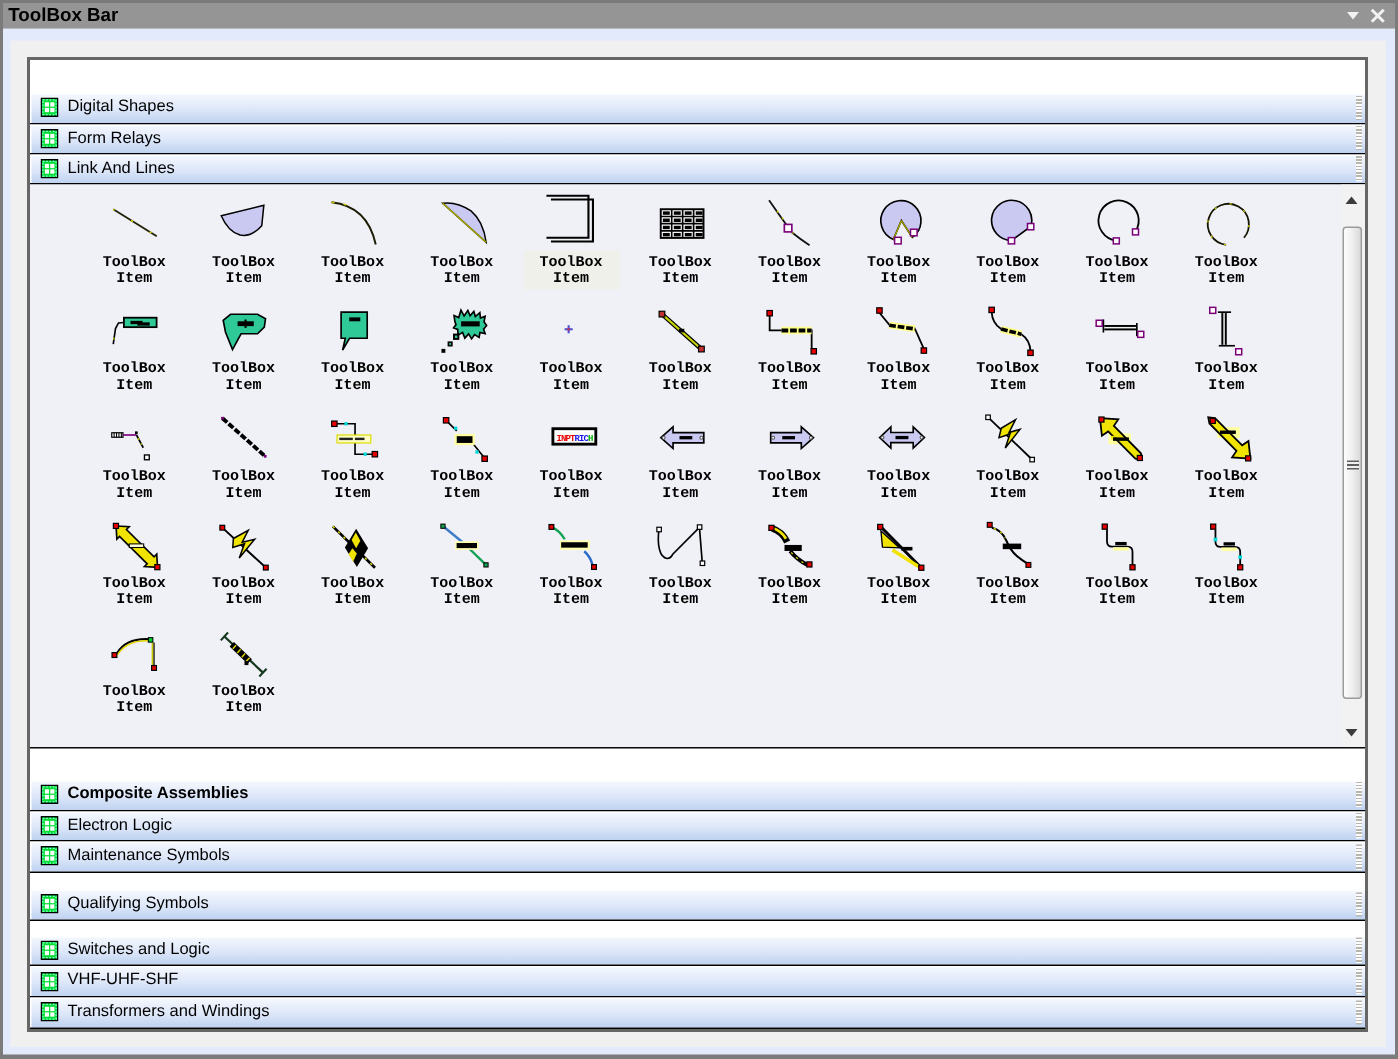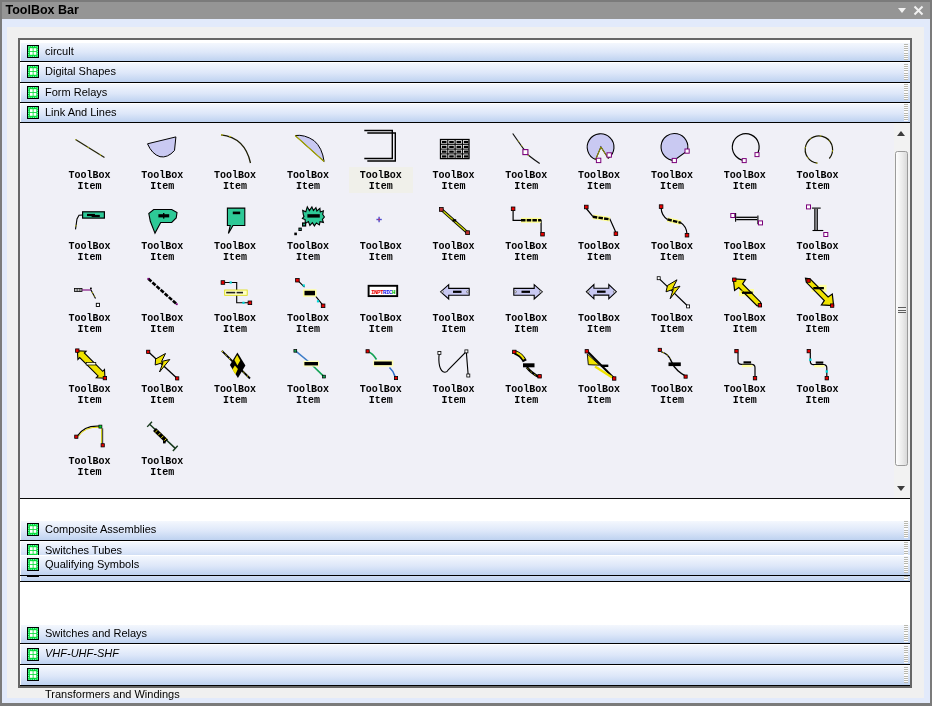--- a/index.html
+++ b/index.html
@@ -1,32 +1,20 @@
 <!DOCTYPE html>
 <html><head><meta charset="utf-8"><style>html,body{margin:0;padding:0;}body{width:932px;height:706px;position:relative;overflow:hidden;font-family:"Liberation Sans",sans-serif;background:#7b7b7b;}.titlebar{position:absolute;left:2px;top:2px;right:2px;height:16.5px;background:#959595;color:#000;font-size:12.5px;font-weight:bold;line-height:16px;padding-left:3.5px;box-sizing:border-box;}.tbtn{position:absolute;top:0;height:16.5px;color:#f2f2f2;}.client{position:absolute;left:2px;top:18.5px;right:2px;bottom:3px;background:#e2eafb;}.inner{position:absolute;left:5px;top:8.5px;right:6px;bottom:5px;background:#f0f0f0;}.panel{position:absolute;left:16px;top:19.5px;width:890px;height:646px;border:2px solid #666;background:#fff;}.bar{position:absolute;left:0;width:890px;background:linear-gradient(#f6f9fe,#dde7f9 55%,#bed2f0);border-bottom:1px solid #000;box-shadow:inset 1px 1px 0 #fff;}.bar .lbl{position:absolute;left:25px;top:0;font-size:11px;color:#000;}.grip{position:absolute;right:2.2px;top:1.5px;bottom:1.5px;width:3.4px;background:repeating-linear-gradient(#b7b7af 0,#b7b7af 1px,#fdfdfd 1px,#fdfdfd 2.15px);}.gicon{position:absolute;left:7px;top:3.2px;}.grid{position:absolute;left:0;top:83.2px;width:890px;height:374.4px;background:#f0f0f7;border-bottom:1.4px solid #0a0a0a;}.cell{position:absolute;width:72.8px;height:71.5px;}.ic{position:absolute;overflow:visible;}.clbl{position:absolute;left:0;top:46.4px;width:100%;text-align:center;font-family:"Liberation Mono",monospace;font-size:10px;line-height:11.2px;font-weight:bold;color:#000;}.hl{position:absolute;background:#f0f0ea;}.sbar{position:absolute;left:873.5px;top:0;width:16.5px;height:374.4px;background:#f2f2f2;}.sthumb{position:absolute;left:1.5px;top:27.8px;width:12.6px;height:315px;border:1px solid #9b9b9b;border-radius:2.5px;background:linear-gradient(90deg,#fdfdfd,#ededed 55%,#d9d9d9);box-sizing:border-box;}.sgrip{position:absolute;left:2.4px;top:155.2px;width:7.2px;height:6px;background:repeating-linear-gradient(#5e5e5e 0,#5e5e5e 1px,#efefef 1px,#efefef 2.6px);}.uarr{position:absolute;left:3.8px;top:7.8px;width:0;height:0;border-left:4.5px solid transparent;border-right:4.5px solid transparent;border-bottom:5px solid #3c3c3c;}.darr{position:absolute;left:3.8px;top:362.5px;width:0;height:0;border-left:4.5px solid transparent;border-right:4.5px solid transparent;border-top:5px solid #3c3c3c;}</style></head><body>
 <div class="titlebar">ToolBox Bar<div class="tbtn" style="right:22px;width:10px;">
       <div style="position:absolute;top:6px;left:0;width:0;height:0;border-left:4.5px solid transparent;border-right:4.5px solid transparent;border-top:5px solid #f2f2f2;"></div>
     </div><div class="tbtn" style="right:5px;width:12px;font-size:13px;font-weight:bold;line-height:15px;"><svg width="11" height="11" viewBox="0 0 11 11" style="margin-top:3px">
         <path d="M1.5,1.5 L9.5,9.5 M9.5,1.5 L1.5,9.5" stroke="#f2f2f2" stroke-width="2"></path>
       </svg></div></div>
 <div class="client">
     <div class="inner"></div>
     <div class="panel">
-      <div class="bar" style="top:2.0px;height:19.3px;">
-        <svg class="gicon" width="12" height="13" viewBox="0 0 12 13">
-          <rect x="0.5" y="0.5" width="11" height="12" fill="#00dc32" stroke="#000" stroke-width="1"></rect>
-          <rect x="1.6" y="1.6" width="8.8" height="9.8" fill="none" stroke="#8cf8dc" stroke-width="0.9" stroke-dasharray="1.1 1.1"></rect>
-          <rect x="2.9" y="3.2" width="2.8" height="2.9" fill="#fff"></rect>
-          <rect x="6.5" y="3.2" width="2.8" height="2.9" fill="#fff"></rect>
-          <rect x="2.9" y="6.9" width="2.8" height="2.9" fill="#fff"></rect>
-          <rect x="6.5" y="6.9" width="2.8" height="2.9" fill="#fff"></rect>
-        </svg>
-        <div class="lbl" style="line-height:19.3px;">circult</div>
-        <div class="grip"></div>
-      </div>
       <div class="bar" style="top:22.3px;height:19.3px;">
         <svg class="gicon" width="12" height="13" viewBox="0 0 12 13">
           <rect x="0.5" y="0.5" width="11" height="12" fill="#00dc32" stroke="#000" stroke-width="1"></rect>
           <rect x="1.6" y="1.6" width="8.8" height="9.8" fill="none" stroke="#8cf8dc" stroke-width="0.9" stroke-dasharray="1.1 1.1"></rect>
           <rect x="2.9" y="3.2" width="2.8" height="2.9" fill="#fff"></rect>
           <rect x="6.5" y="3.2" width="2.8" height="2.9" fill="#fff"></rect>
           <rect x="2.9" y="6.9" width="2.8" height="2.9" fill="#fff"></rect>
           <rect x="6.5" y="6.9" width="2.8" height="2.9" fill="#fff"></rect>
         </svg>
         <div class="lbl" style="line-height:19.3px;">Digital Shapes</div>
@@ -616,88 +604,88 @@
       </div>
       <div class="bar" style="top:479.77px;height:19.77px;">
         <svg class="gicon" width="12" height="13" viewBox="0 0 12 13">
           <rect x="0.5" y="0.5" width="11" height="12" fill="#00dc32" stroke="#000" stroke-width="1"></rect>
           <rect x="1.6" y="1.6" width="8.8" height="9.8" fill="none" stroke="#8cf8dc" stroke-width="0.9" stroke-dasharray="1.1 1.1"></rect>
           <rect x="2.9" y="3.2" width="2.8" height="2.9" fill="#fff"></rect>
           <rect x="6.5" y="3.2" width="2.8" height="2.9" fill="#fff"></rect>
           <rect x="2.9" y="6.9" width="2.8" height="2.9" fill="#fff"></rect>
           <rect x="6.5" y="6.9" width="2.8" height="2.9" fill="#fff"></rect>
         </svg>
-        <div class="lbl" style="line-height:19.77px;">Composite Assemblies</div>
+        <div class="lbl" style="line-height:19.77px;font-weight:bold;">Composite Assemblies</div>
         <div class="grip"></div>
       </div>
       <div class="bar" style="top:500.54px;height:19.77px;">
         <svg class="gicon" width="12" height="13" viewBox="0 0 12 13">
           <rect x="0.5" y="0.5" width="11" height="12" fill="#00dc32" stroke="#000" stroke-width="1"></rect>
           <rect x="1.6" y="1.6" width="8.8" height="9.8" fill="none" stroke="#8cf8dc" stroke-width="0.9" stroke-dasharray="1.1 1.1"></rect>
           <rect x="2.9" y="3.2" width="2.8" height="2.9" fill="#fff"></rect>
           <rect x="6.5" y="3.2" width="2.8" height="2.9" fill="#fff"></rect>
           <rect x="2.9" y="6.9" width="2.8" height="2.9" fill="#fff"></rect>
           <rect x="6.5" y="6.9" width="2.8" height="2.9" fill="#fff"></rect>
         </svg>
-        <div class="lbl" style="line-height:19.77px;">Switches Tubes</div>
+        <div class="lbl" style="line-height:19.77px;">Electron Logic</div>
         <div class="grip"></div>
       </div>
       <div class="bar" style="top:521.31px;height:19.77px;">
         <svg class="gicon" width="12" height="13" viewBox="0 0 12 13">
           <rect x="0.5" y="0.5" width="11" height="12" fill="#00dc32" stroke="#000" stroke-width="1"></rect>
           <rect x="1.6" y="1.6" width="8.8" height="9.8" fill="none" stroke="#8cf8dc" stroke-width="0.9" stroke-dasharray="1.1 1.1"></rect>
           <rect x="2.9" y="3.2" width="2.8" height="2.9" fill="#fff"></rect>
           <rect x="6.5" y="3.2" width="2.8" height="2.9" fill="#fff"></rect>
           <rect x="2.9" y="6.9" width="2.8" height="2.9" fill="#fff"></rect>
           <rect x="6.5" y="6.9" width="2.8" height="2.9" fill="#fff"></rect>
         </svg>
         <div class="lbl" style="line-height:19.77px;">Maintenance Symbols</div>
         <div class="grip"></div>
       </div>
-      <div class="bar" style="top:515px;height:19.77px;">
+      <div class="bar" style="top:553px;height:19.77px;">
         <svg class="gicon" width="12" height="13" viewBox="0 0 12 13">
           <rect x="0.5" y="0.5" width="11" height="12" fill="#00dc32" stroke="#000" stroke-width="1"></rect>
           <rect x="1.6" y="1.6" width="8.8" height="9.8" fill="none" stroke="#8cf8dc" stroke-width="0.9" stroke-dasharray="1.1 1.1"></rect>
           <rect x="2.9" y="3.2" width="2.8" height="2.9" fill="#fff"></rect>
           <rect x="6.5" y="3.2" width="2.8" height="2.9" fill="#fff"></rect>
           <rect x="2.9" y="6.9" width="2.8" height="2.9" fill="#fff"></rect>
           <rect x="6.5" y="6.9" width="2.8" height="2.9" fill="#fff"></rect>
         </svg>
         <div class="lbl" style="line-height:19.77px;">Qualifying Symbols</div>
         <div class="grip"></div>
       </div>
       <div class="bar" style="top:583.62px;height:19.77px;">
         <svg class="gicon" width="12" height="13" viewBox="0 0 12 13">
           <rect x="0.5" y="0.5" width="11" height="12" fill="#00dc32" stroke="#000" stroke-width="1"></rect>
           <rect x="1.6" y="1.6" width="8.8" height="9.8" fill="none" stroke="#8cf8dc" stroke-width="0.9" stroke-dasharray="1.1 1.1"></rect>
           <rect x="2.9" y="3.2" width="2.8" height="2.9" fill="#fff"></rect>
           <rect x="6.5" y="3.2" width="2.8" height="2.9" fill="#fff"></rect>
           <rect x="2.9" y="6.9" width="2.8" height="2.9" fill="#fff"></rect>
           <rect x="6.5" y="6.9" width="2.8" height="2.9" fill="#fff"></rect>
         </svg>
-        <div class="lbl" style="line-height:19.77px;">Switches and Relays</div>
+        <div class="lbl" style="line-height:19.77px;">Switches and Logic</div>
         <div class="grip"></div>
       </div>
       <div class="bar" style="top:604.39px;height:19.77px;">
         <svg class="gicon" width="12" height="13" viewBox="0 0 12 13">
           <rect x="0.5" y="0.5" width="11" height="12" fill="#00dc32" stroke="#000" stroke-width="1"></rect>
           <rect x="1.6" y="1.6" width="8.8" height="9.8" fill="none" stroke="#8cf8dc" stroke-width="0.9" stroke-dasharray="1.1 1.1"></rect>
           <rect x="2.9" y="3.2" width="2.8" height="2.9" fill="#fff"></rect>
           <rect x="6.5" y="3.2" width="2.8" height="2.9" fill="#fff"></rect>
           <rect x="2.9" y="6.9" width="2.8" height="2.9" fill="#fff"></rect>
           <rect x="6.5" y="6.9" width="2.8" height="2.9" fill="#fff"></rect>
         </svg>
-        <div class="lbl" style="line-height:19.77px;font-style:italic;">VHF-UHF-SHF</div>
+        <div class="lbl" style="line-height:19.77px;">VHF-UHF-SHF</div>
         <div class="grip"></div>
       </div>
       <div class="bar" style="top:625.16px;height:19.77px;">
         <svg class="gicon" width="12" height="13" viewBox="0 0 12 13">
           <rect x="0.5" y="0.5" width="11" height="12" fill="#00dc32" stroke="#000" stroke-width="1"></rect>
           <rect x="1.6" y="1.6" width="8.8" height="9.8" fill="none" stroke="#8cf8dc" stroke-width="0.9" stroke-dasharray="1.1 1.1"></rect>
           <rect x="2.9" y="3.2" width="2.8" height="2.9" fill="#fff"></rect>
           <rect x="6.5" y="3.2" width="2.8" height="2.9" fill="#fff"></rect>
           <rect x="2.9" y="6.9" width="2.8" height="2.9" fill="#fff"></rect>
           <rect x="6.5" y="6.9" width="2.8" height="2.9" fill="#fff"></rect>
         </svg>
-        <div class="lbl" style="line-height:19.77px;margin-top:20px;">Transformers and Windings</div>
+        <div class="lbl" style="line-height:19.77px;">Transformers and Windings</div>
         <div class="grip"></div>
       </div>
     </div>
   </div>
 </body></html>

